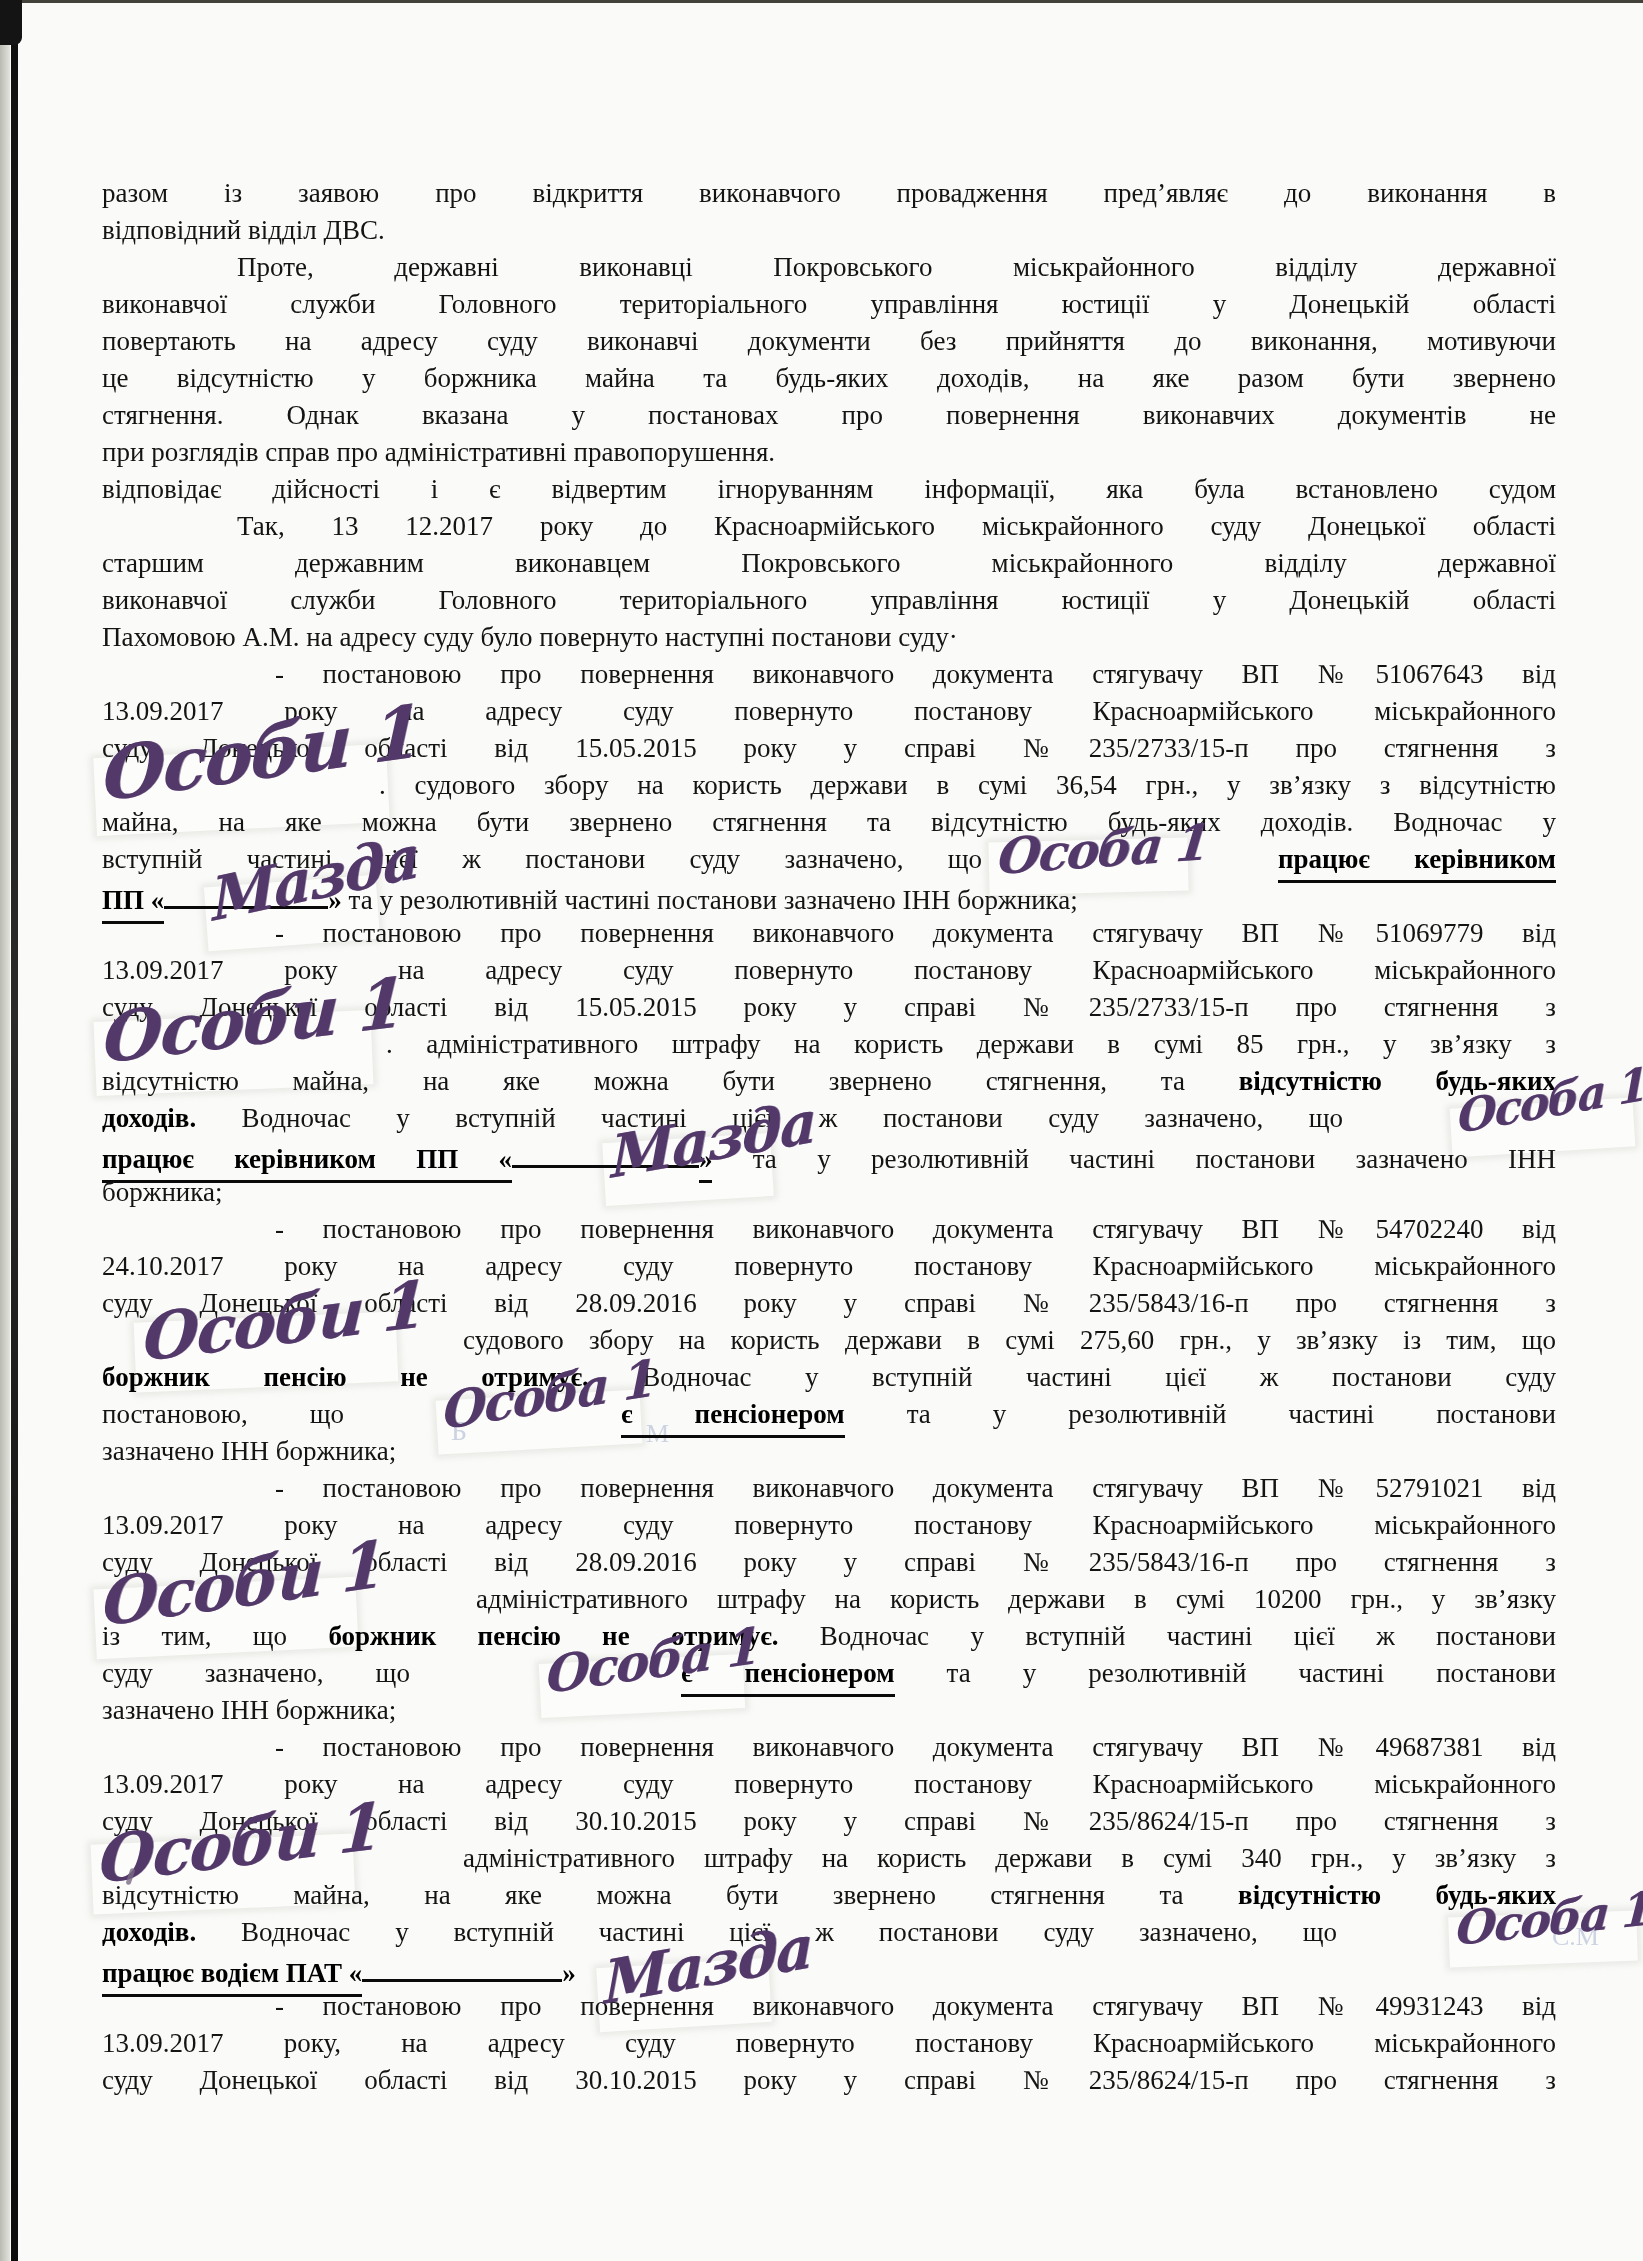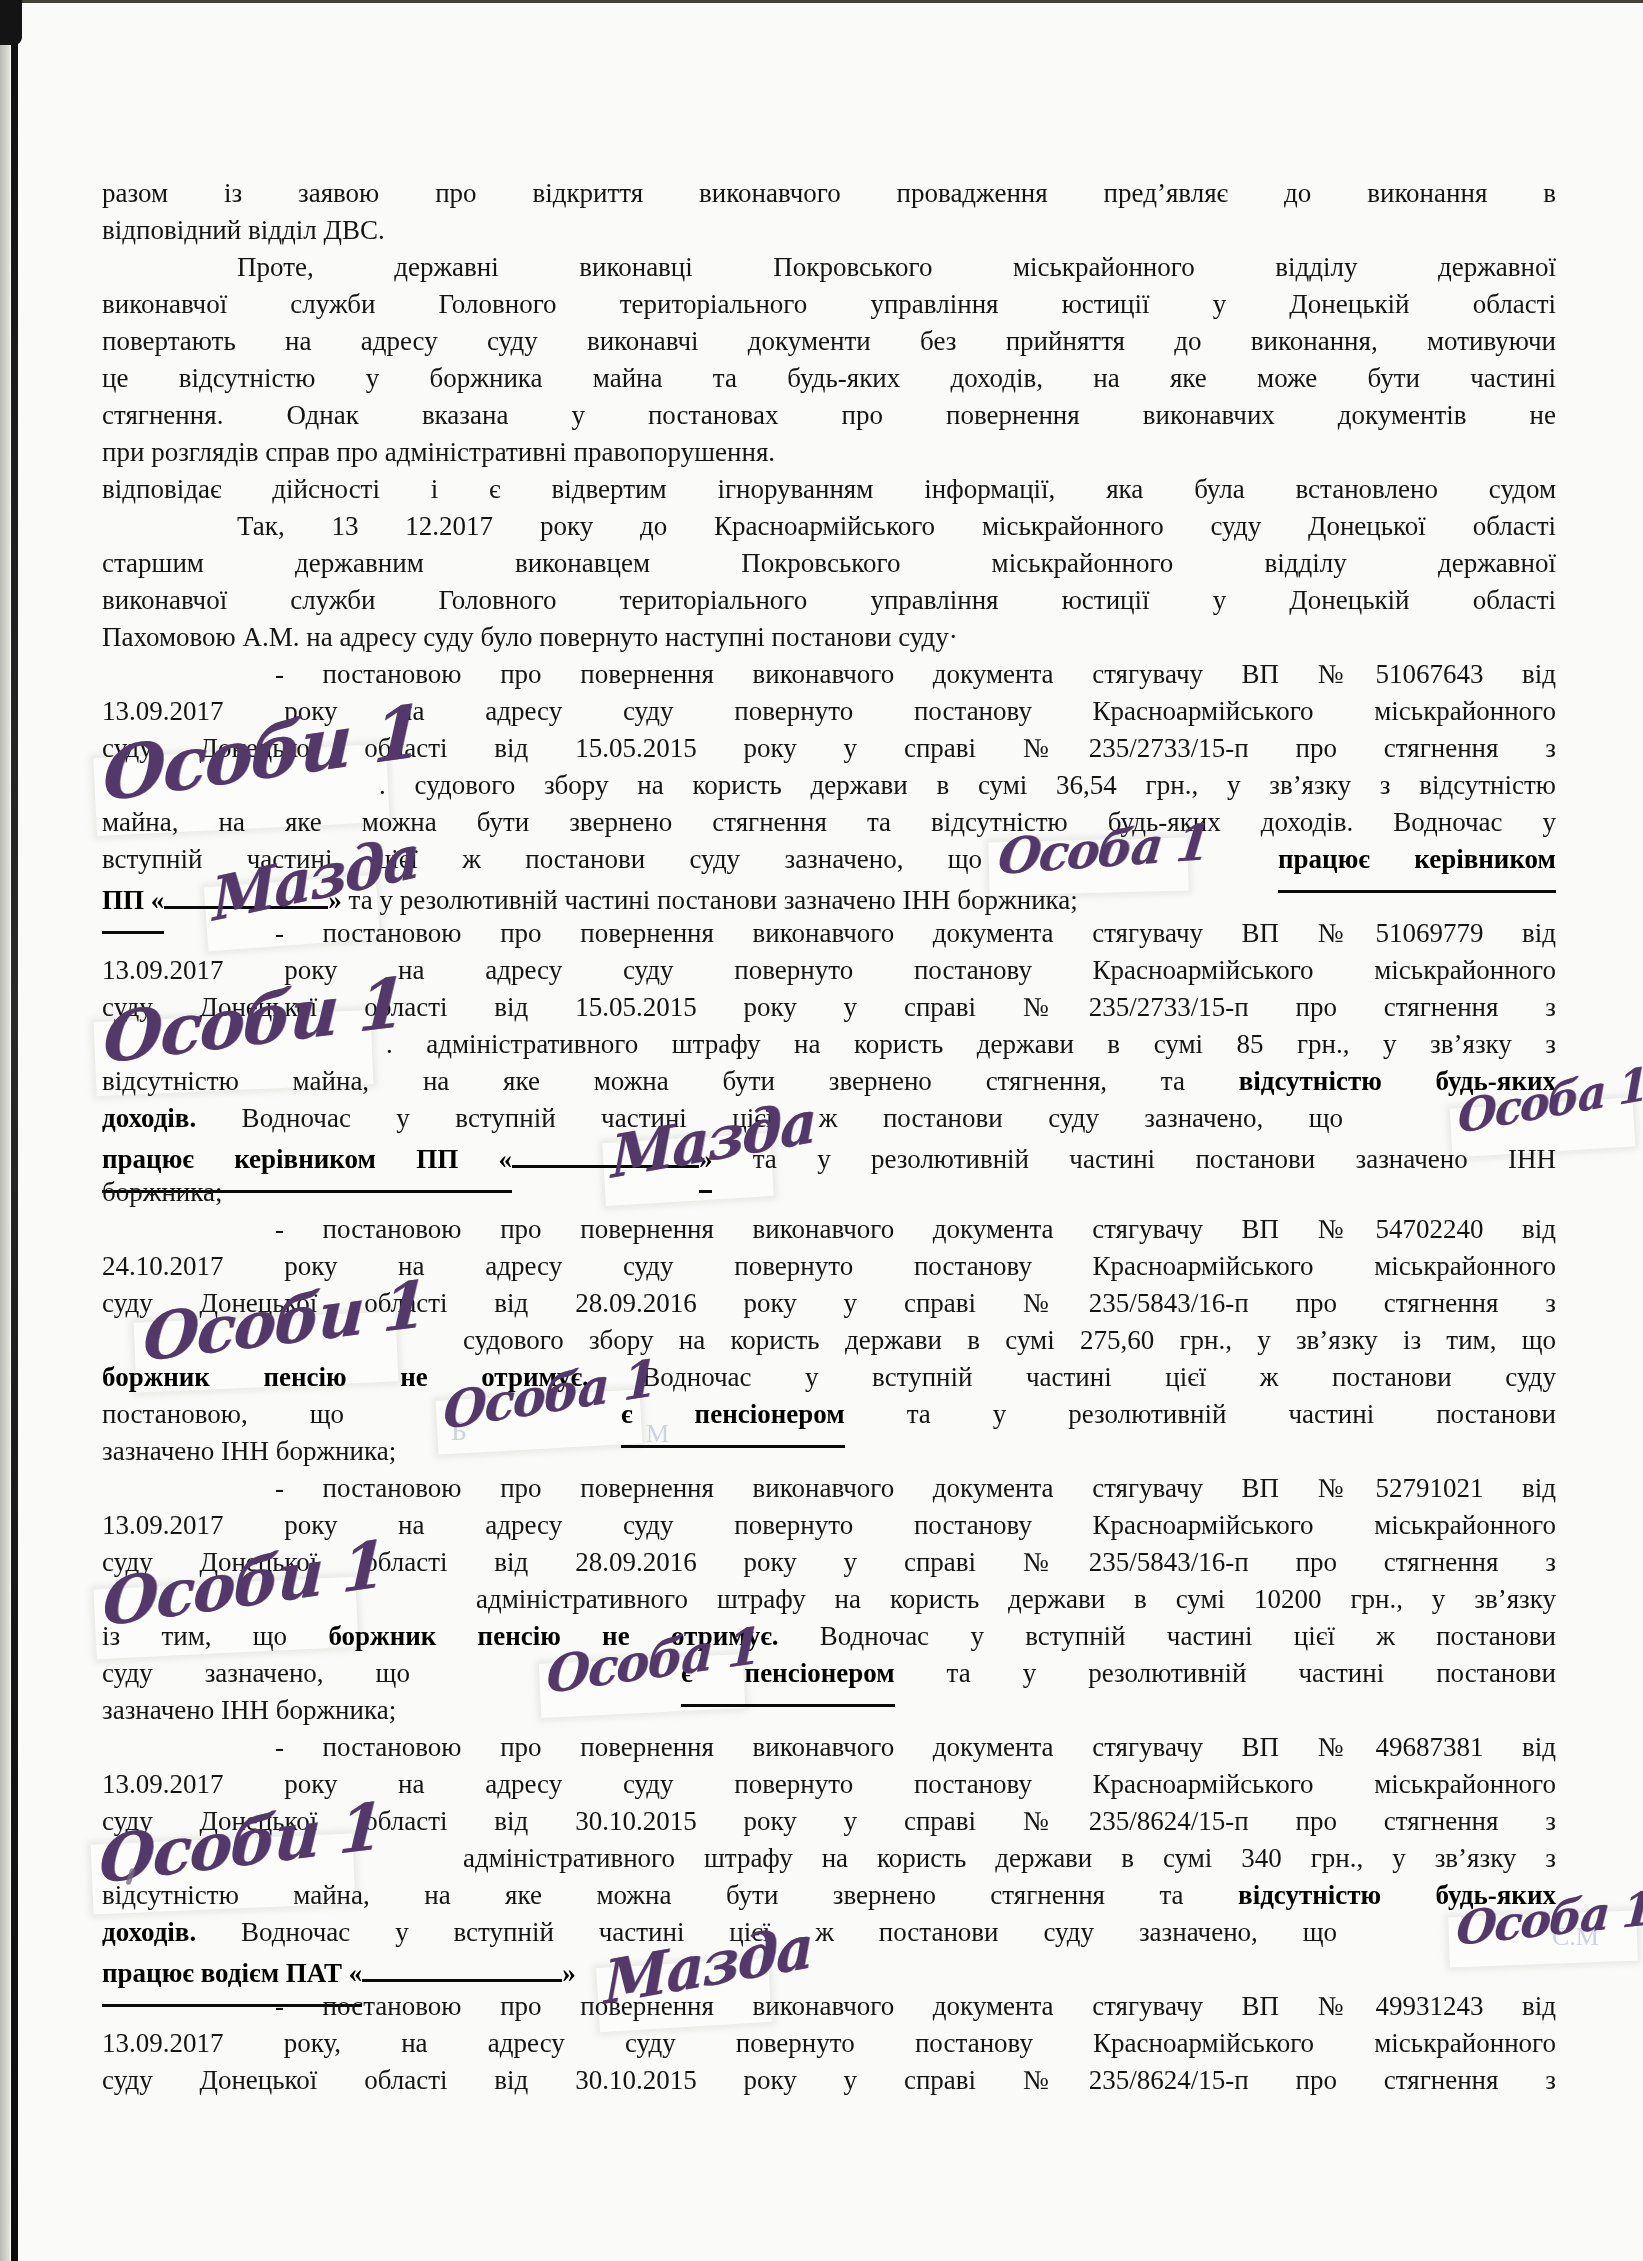--- a/index.html
+++ b/index.html
@@ -18,21 +18,21 @@
   
   #doc{
     position:absolute;left:102px;top:175px;width:1454px;
     font-size:27px;line-height:37px;color:#141414;
   }
   .line{height:37px;white-space:nowrap;}
   .line.j{text-align:justify;text-align-last:justify;text-justify:inter-word;}
   .line.l{text-align:left;}
   .seg{white-space:normal;}
   .b{font-weight:bold;color:#000;}
-  .bu{font-weight:bold;color:#000;border-bottom:3.2px solid #0a0a0a;padding-bottom:16px;}
+  .bu{font-weight:bold;color:#000;border-bottom:3.2px solid #0a0a0a;padding-bottom:6px;}
   .gap{display:inline-block;height:0.6px;vertical-align:baseline;}
   .gap.u{border-bottom:3.2px solid #0a0a0a;height:28px;}
   
   .patch{position:absolute;background:#fcfcfa;box-shadow:0 0 6.4px 3.2px rgba(188,190,178,.28);}
   .hw{
     position:absolute;
     font-family:"DejaVu Serif", serif;
     font-style:italic;font-weight:700;
     color:#53386a;letter-spacing:-1.9px;line-height:1;
     white-space:nowrap;
@@ -70,21 +70,21 @@
       <span class="remnant" style="left: 451px; top: 1415px; font-size: 28px;">Б</span>
       <span class="remnant" style="left: 646px; top: 1419px; font-size: 26px;">М</span>
       <span class="remnant" style="left: 1552px; top: 1922px; font-size: 26px; text-align: center;">С.М</span>
     </div>
   <div id="doc">
       <div class="line j"><span class="seg ">разом із заявою про відкриття виконавчого провадження пред’являє до виконання в</span></div>
       <div class="line l"><span class="seg ">відповідний відділ ДВС.</span></div>
       <div class="line j" style="text-indent: 135px;"><span class="seg ">Проте, державні виконавці Покровського міськрайонного відділу державної</span></div>
       <div class="line j"><span class="seg ">виконавчої служби Головного територіального управління юстиції у Донецькій області</span></div>
       <div class="line j"><span class="seg ">повертають на адресу суду виконавчі документи без прийняття до виконання, мотивуючи</span></div>
-      <div class="line j"><span class="seg ">це відсутністю у боржника майна та будь-яких доходів, на яке може бути частині</span></div>
+      <div class="line j"><span class="seg ">це відсутністю у боржника майна та будь-яких доходів, на яке разом бути звернено</span></div>
       <div class="line j"><span class="seg ">стягнення. Однак вказана у постановах про повернення виконавчих документів не</span></div>
       <div class="line l"><span class="seg ">при розглядів справ про адміністративні правопорушення.</span></div>
       <div class="line j"><span class="seg ">відповідає дійсності і є відвертим ігноруванням інформації, яка була встановлено судом</span></div>
       <div class="line j" style="text-indent: 135px;"><span class="seg ">Так, 13 12.2017 року до Красноармійського міськрайонного суду Донецької області</span></div>
       <div class="line j"><span class="seg ">старшим державним виконавцем Покровського міськрайонного відділу державної</span></div>
       <div class="line j"><span class="seg ">виконавчої служби Головного територіального управління юстиції у Донецькій області</span></div>
       <div class="line l"><span class="seg ">Пахомовою А.М. на адресу суду було повернуто наступні постанови суду·</span></div>
       <div class="line j" style="text-indent: 173px;"><span class="seg ">- постановою про повернення виконавчого документа стягувачу ВП №51067643 від</span></div>
       <div class="line j"><span class="seg ">13.09.2017 року на адресу суду повернуто постанову Красноармійського міськрайонного</span></div>
       <div class="line j"><span class="seg ">суду Донецької області від 15.05.2015 року у справі №235/2733/15-п про стягнення з</span></div>

